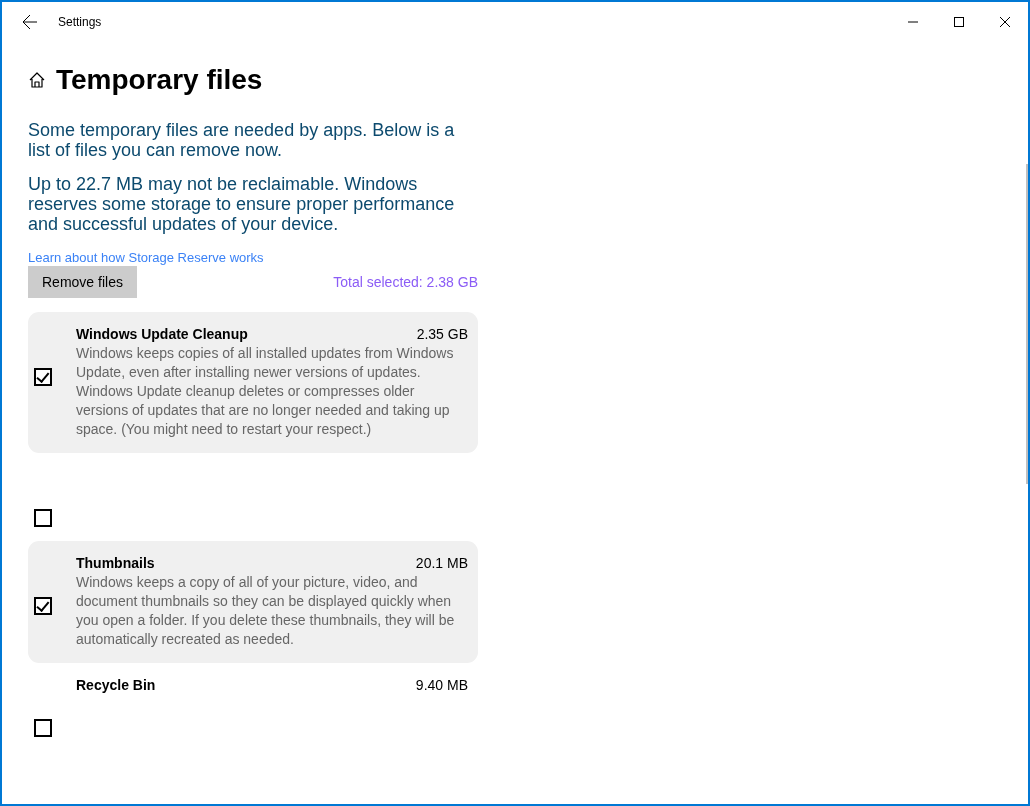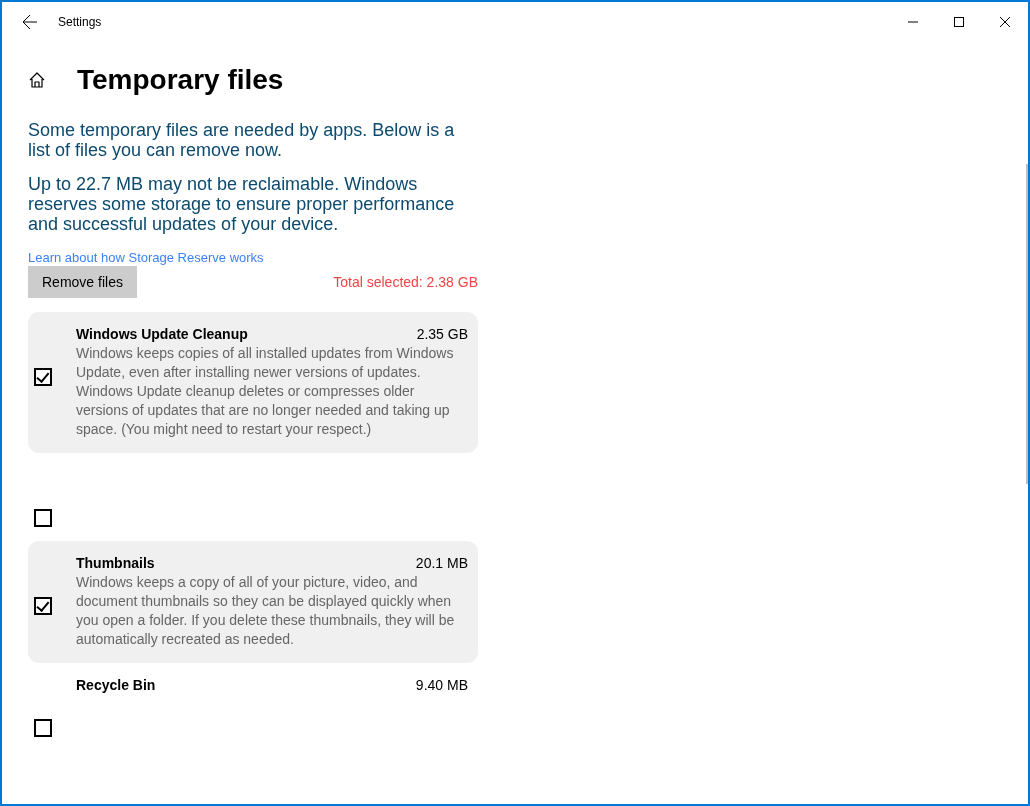--- a/index.html
+++ b/index.html
@@ -49,21 +49,21 @@
     }
     .content-wrap {
       padding: 0 26px;
       height: calc(100% - 32px);
       overflow: hidden;
       position: relative;
     }
     .page-header {
       display: flex;
       padding: 30px 0 24px 0;
-      gap: 31px;
+      gap: 10px;
     }
     .home-icon {
       display: flex;
       align-items: center;
       cursor: pointer;
     }
     .page-title {
       font-size: 28px;
       font-weight: 600;
       color: #000;
@@ -93,21 +93,21 @@
     .remove-button {
       background: #cccccc;
       border: none;
       padding: 8px 14px;
       font-size: 14px;
       cursor: pointer;
       color: #000;
     }
     .total-text {
       font-size: 14px;
-      color: #ef4444;
+      color: #8b5cf6;
     }
     .item {
       display: flex;
       padding: 14px 10px 14px 0;
     }
     .item.selected {
       background: #f0f0f0;
       border-radius: 11px;
     }
     .checkbox-wrap {

